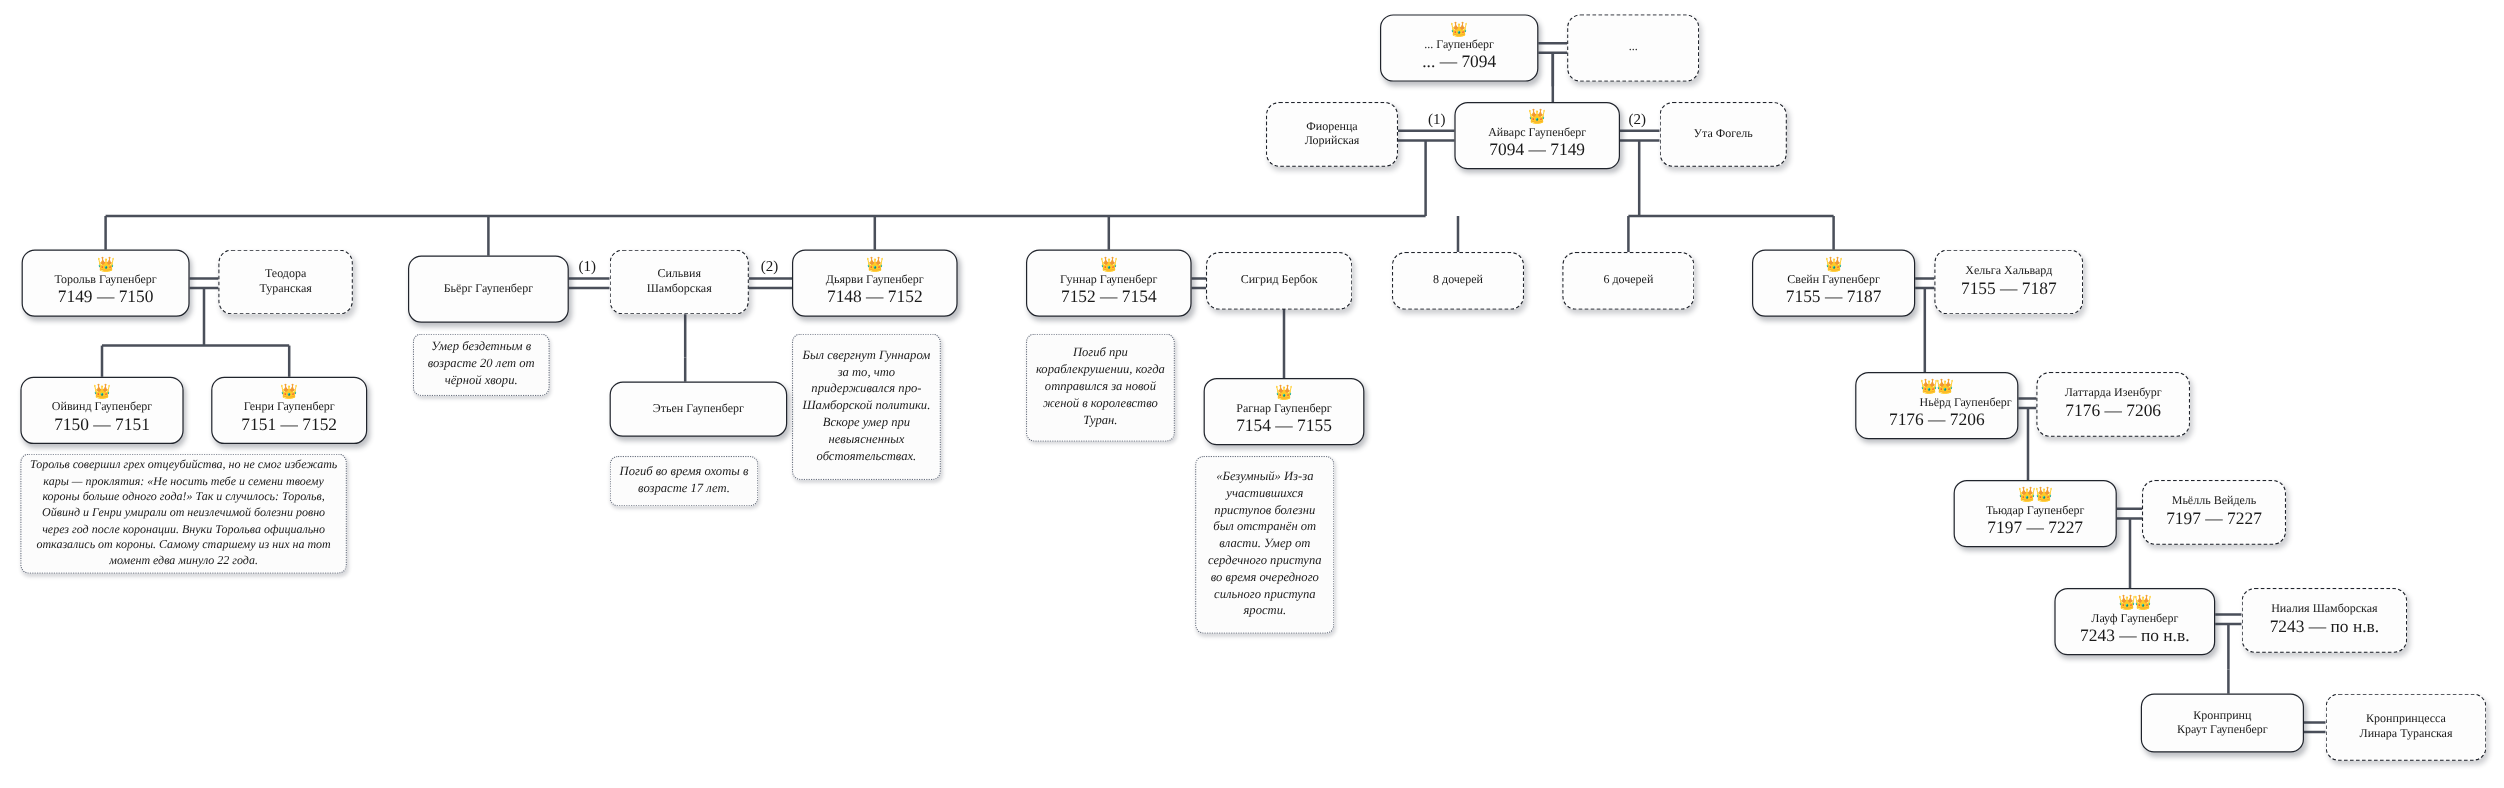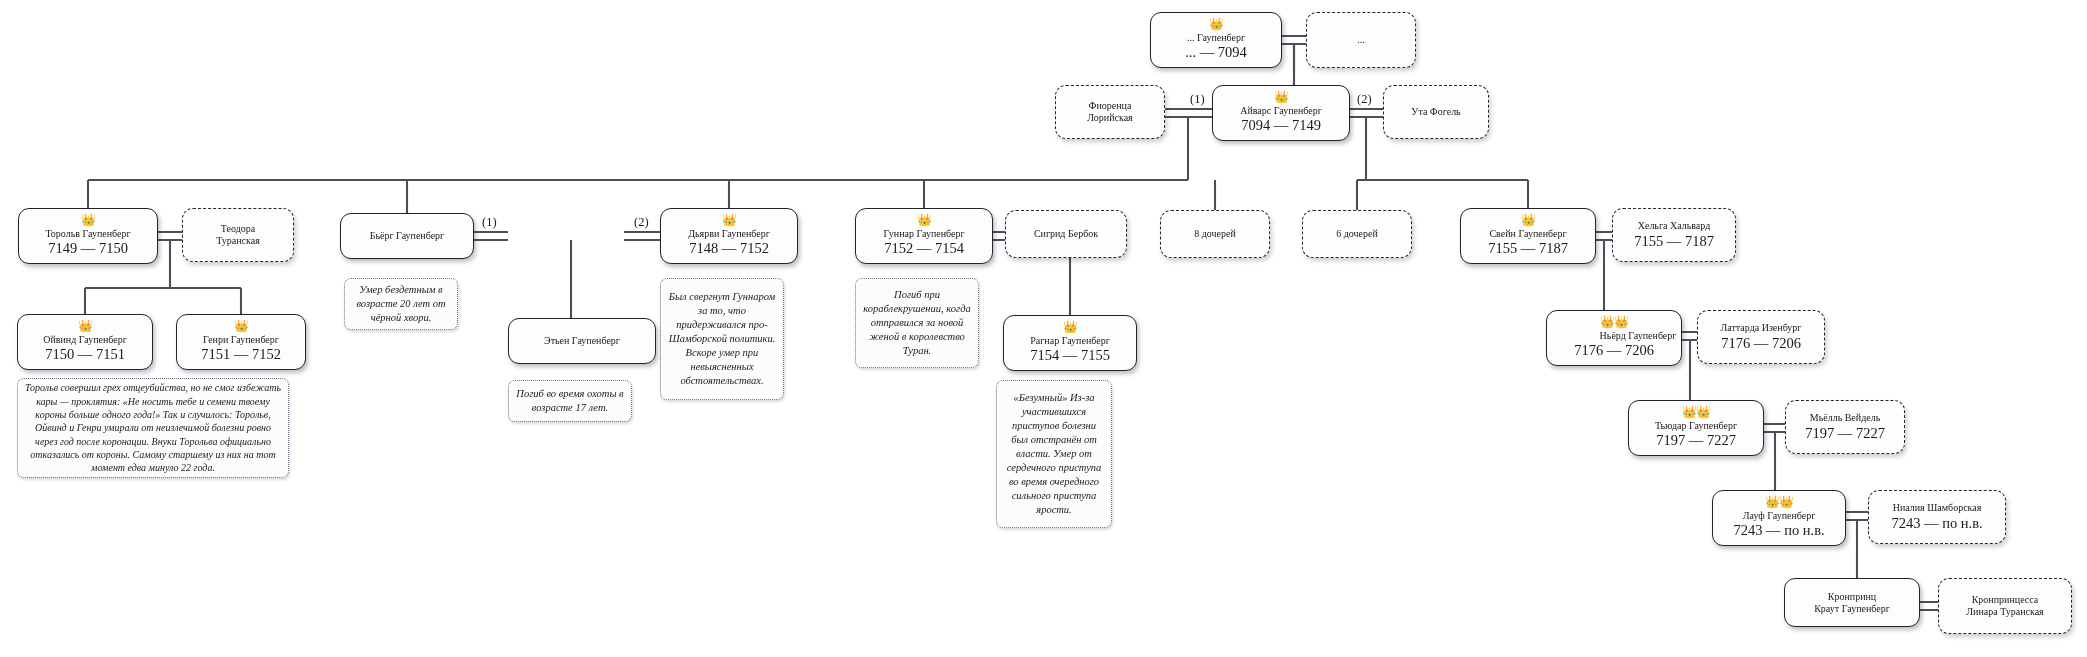--- a/index.html
+++ b/index.html
@@ -127,22 +127,26 @@
     <div class="node" style="left: 17px; top: 314px; width: 136px; height: 56px;">
       <div class="crowns crown">👑</div>
       <div class="nm" style="white-space: nowrap;">Ойвинд Гаупенберг</div>
       <div class="dt">7150 — 7151</div>
     </div>
     <div class="node" style="left: 176px; top: 314px; width: 130px; height: 56px;">
       <div class="crowns crown">👑</div>
       <div class="nm" style="white-space: nowrap;">Генри Гаупенберг</div>
       <div class="dt">7151 — 7152</div>
     </div>
-    <div class="node nodate" style="left: 340px; top: 213px; width: 134px; height: 46px;">
+    <div class="node nodate" style="left: 340px; top: 213px; width: 134px; height: 56px;">
       <div class="nm" style="white-space: nowrap;">Бьёрг Гаупенберг</div>
+    </div>
+    <div class="node ghost nodate" style="left: 508px; top: 208px; width: 116px; height: 54px;">
+      <div class="nm" style="white-space: pre-line;">Сильвия
+Шамборская</div>
     </div>
     <div class="node" style="left: 660px; top: 208px; width: 138px; height: 56px;">
       <div class="crowns crown">👑</div>
       <div class="nm" style="white-space: nowrap;">Дьярви Гаупенберг</div>
       <div class="dt">7148 — 7152</div>
     </div>
     <div class="node nodate" style="left: 508px; top: 318px; width: 148px; height: 46px;">
       <div class="nm" style="white-space: nowrap;">Этьен Гаупенберг</div>
     </div>
     <div class="node" style="left: 855px; top: 208px; width: 138px; height: 56px;">

